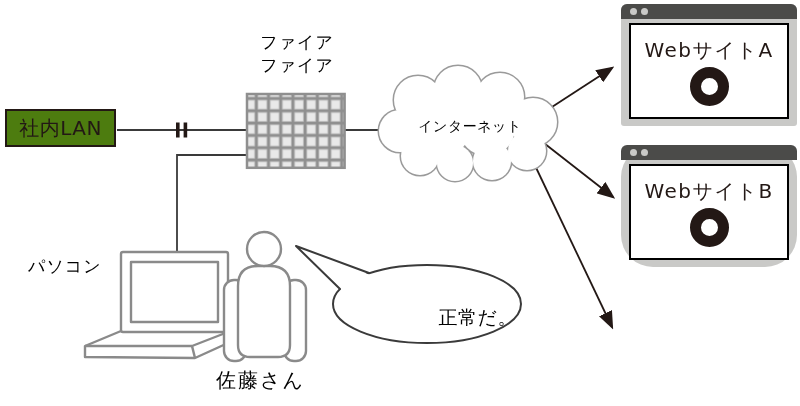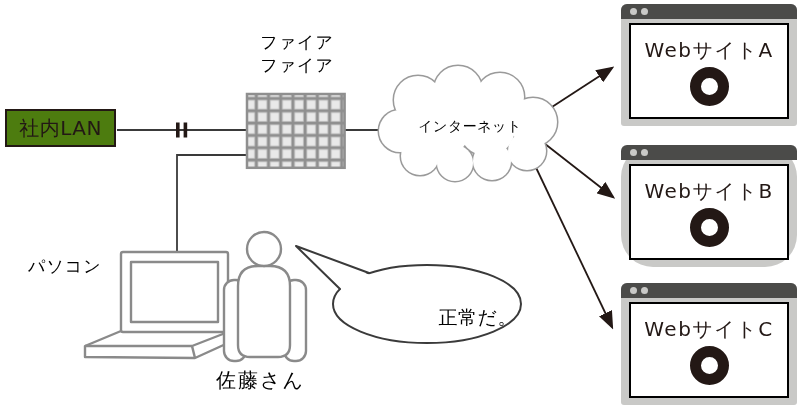--- a/index.html
+++ b/index.html
@@ -166,24 +166,14 @@
     <div class="titlebar">
       <span class="dot"></span>
       <span class="dot"></span>
     </div>
     <div class="win-content">
       <div class="win-label">WebサイトB</div>
       <div class="ok-ring"></div>
     </div>
   </div>
 
-  <div class="window win-c">
-    <div class="titlebar">
-      <span class="dot"></span>
-      <span class="dot"></span>
-    </div>
-    <div class="win-content">
-      <div class="win-label">WebサイトC</div>
-      <div class="ok-ring"></div>
-    </div>
-  </div>
 
 </div>
 
 </body></html>

